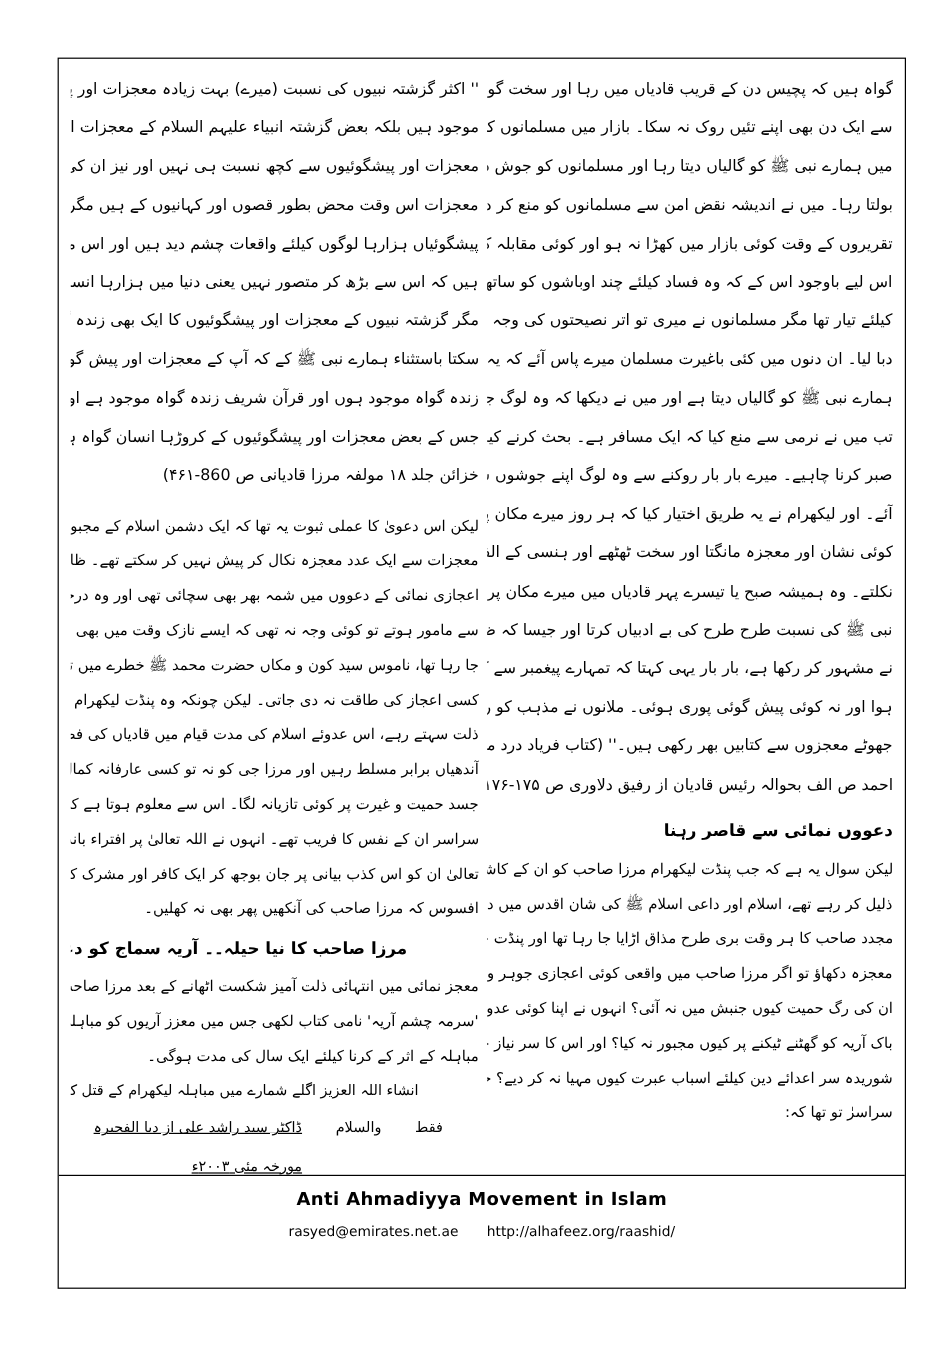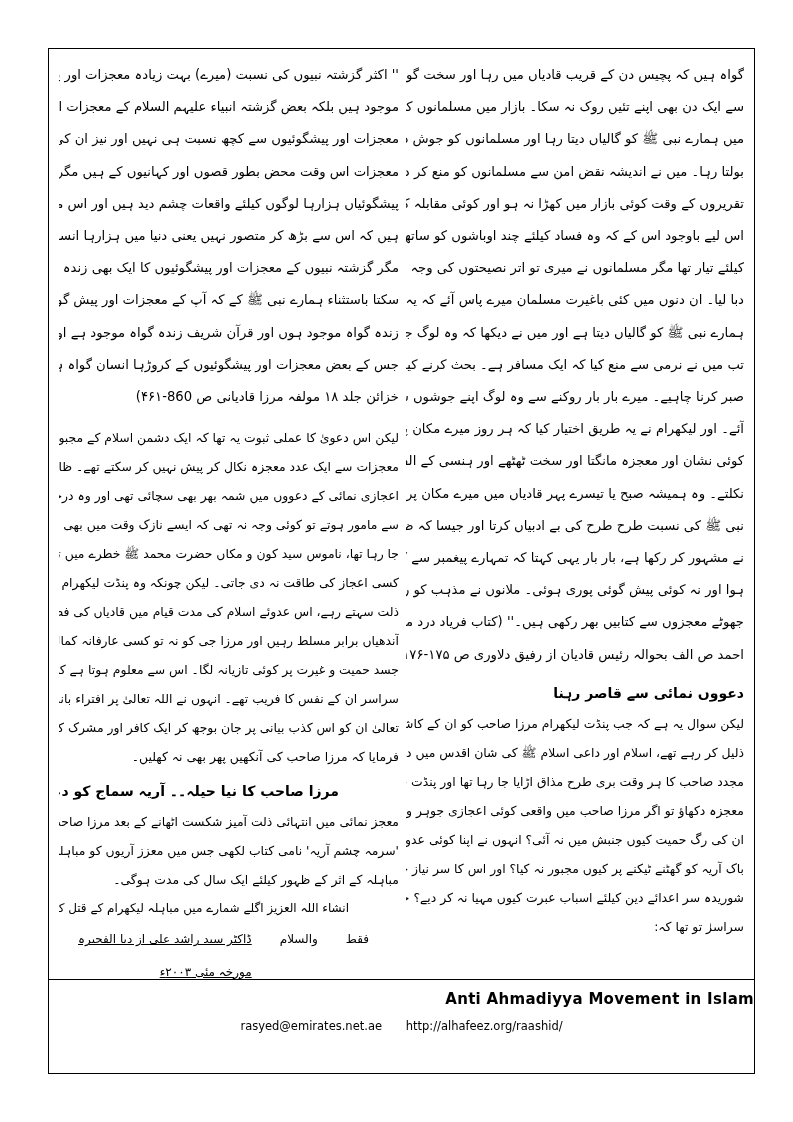--- a/index.html
+++ b/index.html
@@ -14,21 +14,21 @@
   .col-right { right: 10px; width: 338px; }
   .col-left { left: 10px; width: 340px; }
   .col .line { display: block; white-space: nowrap; overflow: hidden; text-align: justify;
                text-align-last: justify; }
   .col .line.last { text-align-last: right; }
   .heading { font-weight: bold; font-size: 14px; }
   .small { font-size: 12.4px; line-height: 29px; }
   .sign { font-size: 12px; display: flex; gap: 28px; direction: rtl; padding-right: 30px; }
   .footer { position: absolute; left: 0; top: 931px; width: 100%; height: 94px; text-align: center; }
   .footer-title { margin-top: 10px; font-family: "DejaVu Sans", sans-serif; font-weight: bold;
-                  font-size: 15px; letter-spacing: 0.3px; text-align: right; }
+                  font-size: 15px; letter-spacing: 0.3px; }
   .footer-address { margin-top: 10px; font-family: "DejaVu Sans", sans-serif; font-size: 11.5px; }
   .footer-contact { margin-top: 11px; font-family: "DejaVu Sans", sans-serif; font-size: 11.5px; }
   .footer-contact span + span { margin-left: 20px; }
   .underline { text-decoration: underline; margin-left: 19px; }
 </style>
 </head>
 <body>
 
 <div class="frame">
   <div class="main">
@@ -87,27 +87,27 @@
           <div class="line">معجزات سے ایک عدد معجزہ نکال کر پیش نہیں کر سکتے تھے۔ ظاہر ہے کہ اگر مرزا صاحب کے</div>
           <div class="line">اعجازی نمائی کے دعووں میں شمہ بھر بھی سچائی تھی اور وہ درحقیقت خداوند قدوس کی طرف</div>
           <div class="line">سے مامور ہوتے تو کوئی وجہ نہ تھی کہ ایسے نازک وقت میں بھی جبکہ دین حنیف ذلیل کیا</div>
           <div class="line">جا رہا تھا، ناموس سید کون و مکاں حضرت محمد ﷺ خطرے میں تھی، حضرت 'مجدد زمان' کو</div>
           <div class="line">کسی اعجاز کی طاقت نہ دی جاتی۔ لیکن چونکہ وہ پنڈت لیکھرام کے مقابلہ میں برابر ذلت پر</div>
           <div class="line">ذلت سہتے رہے، اس عدوئے اسلام کی مدت قیام میں قادیاں کی فضا پر خفت و رسوائی کی</div>
           <div class="line">آندھیاں برابر مسلط رہیں اور مرزا جی کو نہ تو کسی عارفانہ کمال پر قدرت ہوئی اور نہ ان کے</div>
           <div class="line">جسد حمیت و غیرت پر کوئی تازیانہ لگا۔ اس سے معلوم ہوتا ہے کہ ان کے تمام اعجازی دعوے</div>
           <div class="line">سراسر ان کے نفس کا فریب تھے۔ انہوں نے اللہ تعالیٰ پر افتراء باندھا جس کے نتیجے میں اللہ</div>
           <div class="line">تعالیٰ ان کو اس کذب بیانی پر جان بوجھ کر ایک کافر اور مشرک کے ہاتھوں ذلیل کرواتا رہا۔</div>
-          <div class="line last">فرمایا کہ مرزا صاحب کی آنکھیں پھر بھی نہ کھلیں۔</div>
+          <div class="line last">افسوس کہ مرزا صاحب کی آنکھیں پھر بھی نہ کھلیں۔</div>
         </div>
       <div class="line last heading" style="margin-top:4px; padding-right:60px;">مرزا صاحب کا نیا حیلہ۔۔ آریہ سماج کو دعوت مباہلہ</div>
       <div class="small" id="l-p3">
           <div class="line">معجز نمائی میں انتہائی ذلت آمیز شکست اٹھانے کے بعد مرزا صاحب نے ۱۸۸۶ء میں</div>
           <div class="line">'سرمہ چشم آریہ' نامی کتاب لکھی جس میں معزز آریوں کو مباہلہ کی دعوت دی۔ اور فرمایا کہ</div>
-          <div class="line last">مباہلہ کے اثر کے ظہور کیلئے ایک سال کی مدت ہوگی۔</div>
+          <div class="line last">مباہلہ کے اثر کے کرنا کیلئے ایک سال کی مدت ہوگی۔</div>
         </div>
       <div class="line last small" style="padding-right:50px; font-size:12px;">انشاء اللہ العزیز اگلے شمارے میں مباہلہ لیکھرام کے قتل کی روداد ملاحظہ فرمائیے۔</div>
       <div class="sign">
         <span>فقط</span>
         <span>والسلام</span>
         <span class="underline">ڈاکٹر سید راشد علی از دبا الفجیرہ مورخہ مئی ۲۰۰۳ء</span>
       </div>
     </div>
 
   </div>

